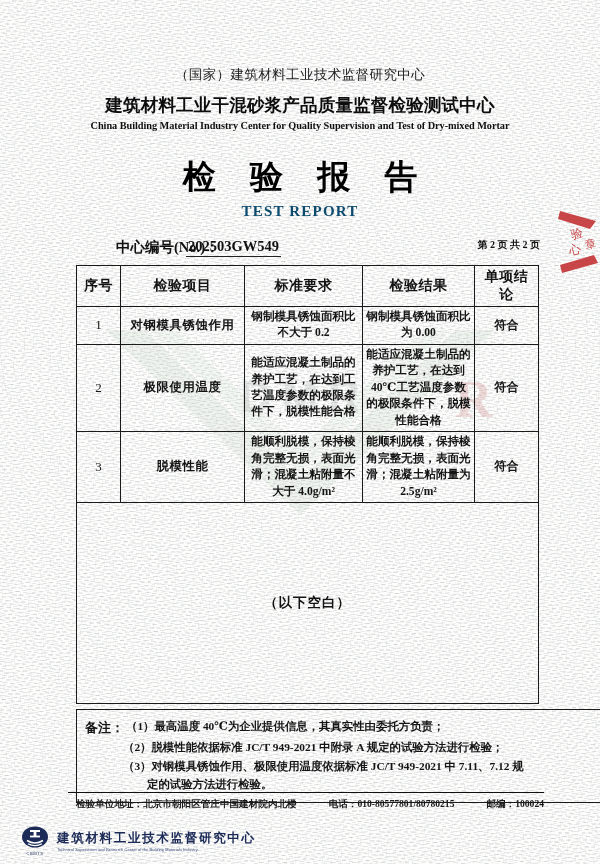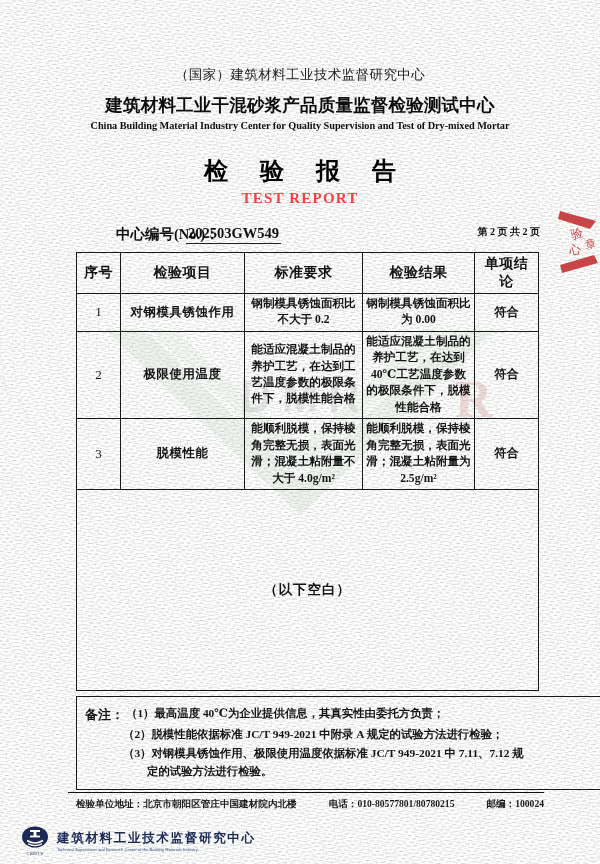--- a/index.html
+++ b/index.html
@@ -137,32 +137,32 @@
     text-align: center;
     font-size: 10.3px;
     font-weight: bold;
     color: #101010;
     letter-spacing: -0.05px;
     margin-top: 3px;
     white-space: nowrap;
   }
   .report-title-cn {
     text-align: center;
-    font-size: 24px;
+    font-size: 33px;
     font-weight: bold;
     color: #000;
     letter-spacing: 13px;
     text-indent: 13px;
     margin-top: 24px;
   }
   .report-title-en {
     text-align: center;
     font-size: 15px;
     font-weight: bold;
-    color: #ef4444;
+    color: #0c4a6e;
     letter-spacing: 1.2px;
     margin-top: 3px;
   }
 
   
   .no-row {
     position: relative;
     margin: 18px 60px 0 76px;
     height: 22px;
   }

